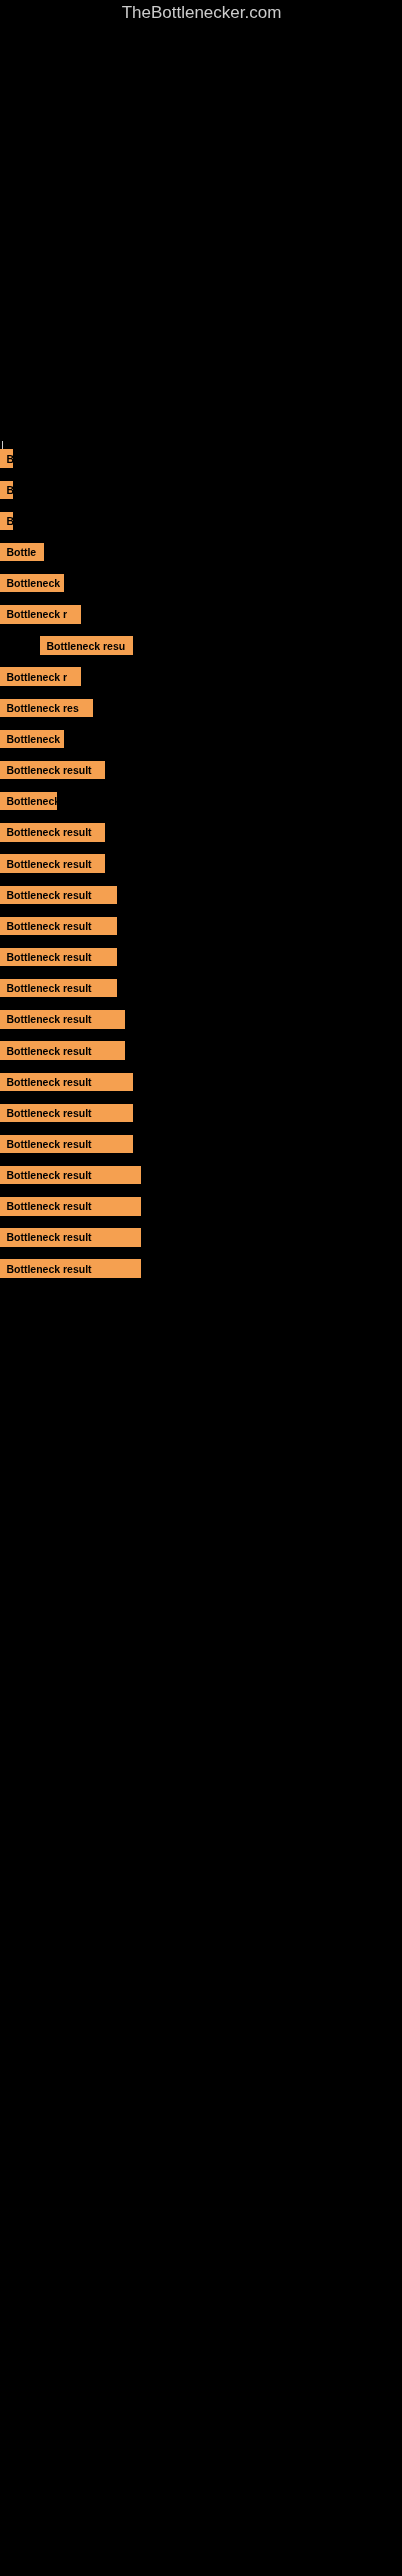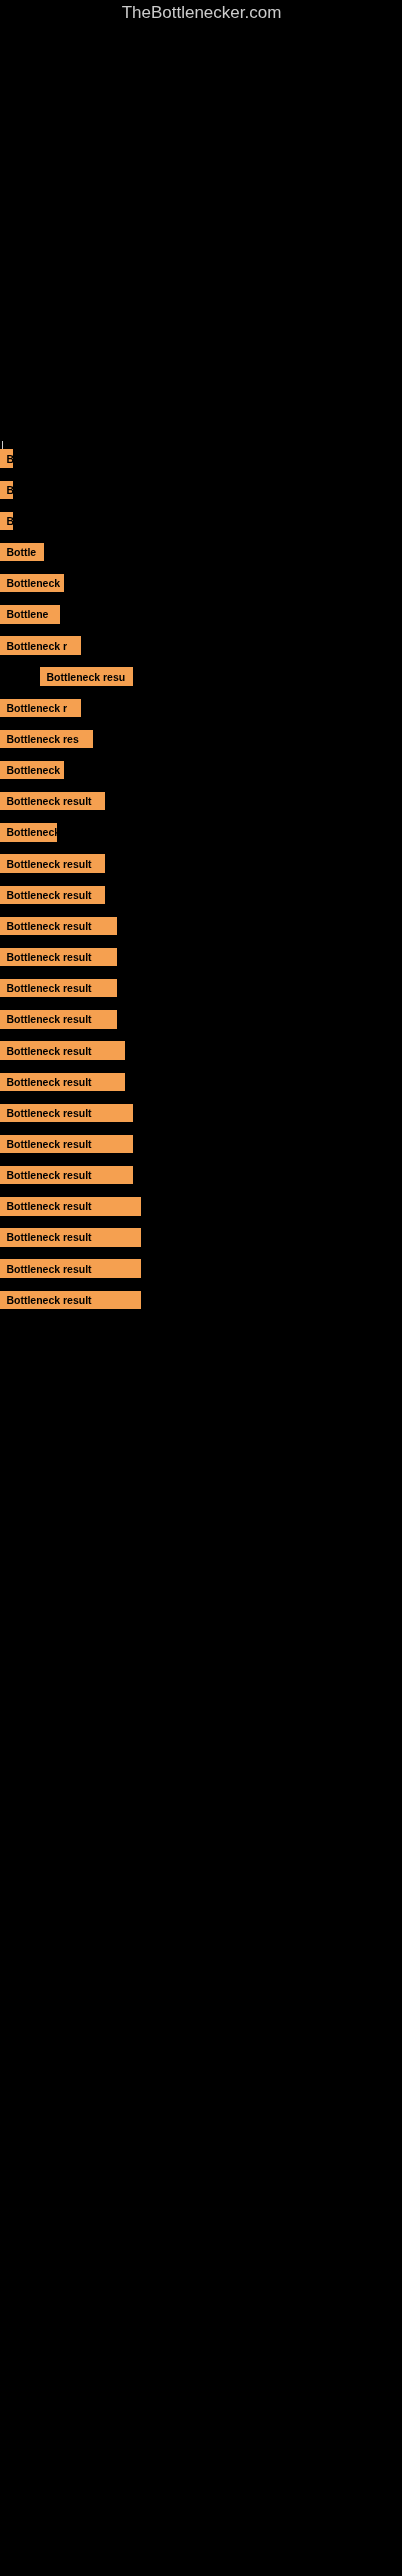--- a/index.html
+++ b/index.html
@@ -78,23 +78,20 @@
     <div class="item-row">
       <span class="bottleneck-label" style="width: 11.3px; max-width: 11.3px;">B</span>
     </div>
     <div class="item-row">
       <span class="bottleneck-label" style="width: 64px; max-width: 44px;">Bottle</span>
     </div>
     <div class="item-row">
       <span class="bottleneck-label" style="width: 64px; max-width: 64px;">Bottleneck</span>
     </div>
     <div class="item-row">
-      <span class="bottleneck-label" style="width: 60px; max-width: 60px;">Bottlene</span>
-    </div>
-    <div class="item-row">
       <span class="bottleneck-label" style="width: 81px; max-width: 81px;">Bottleneck r</span>
     </div>
     <div class="item-row">
       <span class="bottleneck-label" style="width: 93px; max-width: 93px; margin-left: 40px;">Bottleneck resu</span>
     </div>
     <div class="item-row">
       <span class="bottleneck-label" style="width: 81px; max-width: 81px;">Bottleneck r</span>
     </div>
     <div class="item-row">
       <span class="bottleneck-label" style="width: 93px; max-width: 93px;">Bottleneck res</span>

